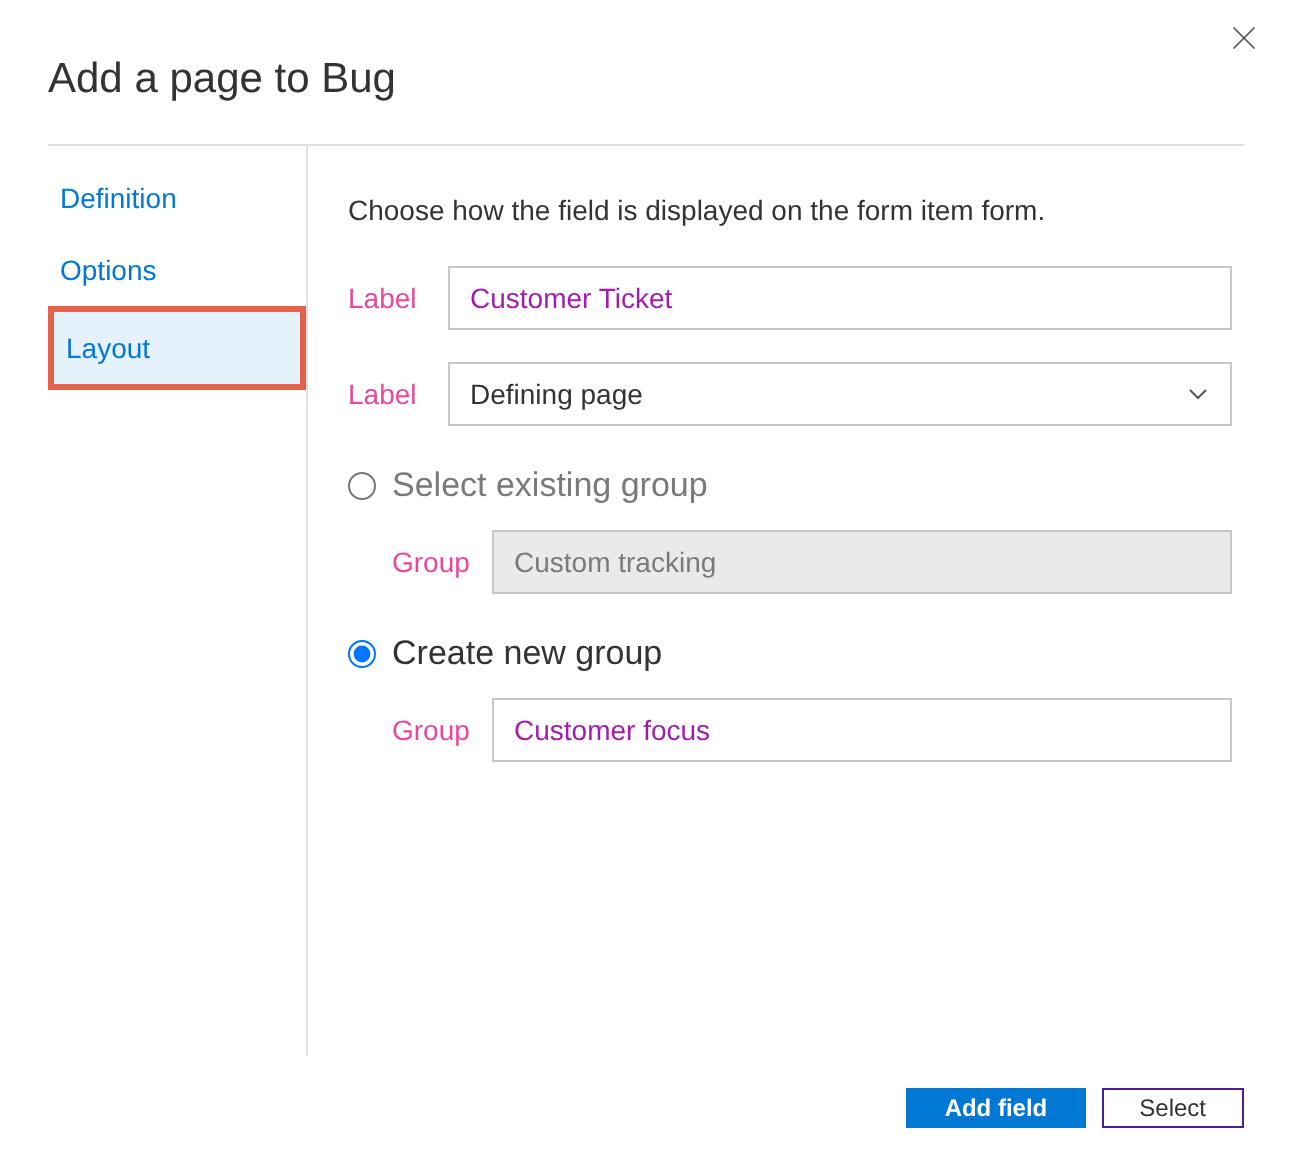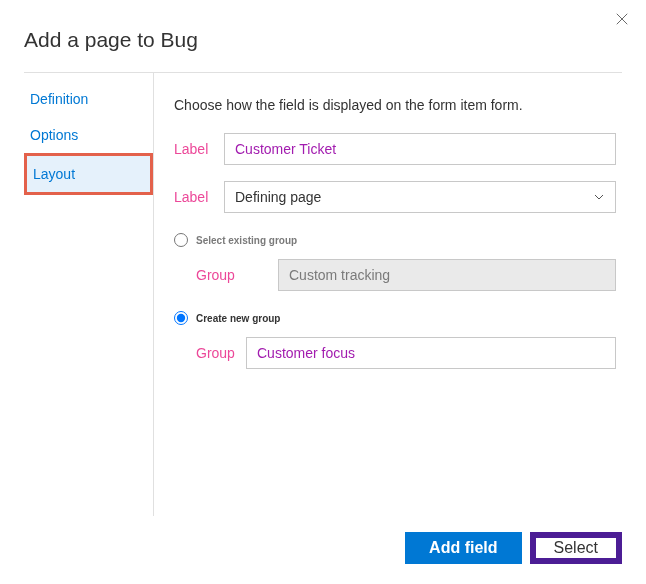--- a/index.html
+++ b/index.html
@@ -87,21 +87,20 @@
       height: 32px;
       border: 1px solid #c8c8c8;
       padding: 0 10px;
       font-size: 14px;
       font-family: inherit;
       color: #a21caf;
     }
     .form-input:disabled {
       background: #eaeaea;
       color: #7a7a7a;
-      margin-left: 32px;
     }
     .form-select {
       flex: 1;
       height: 32px;
       border: 1px solid #c8c8c8;
       padding: 0 10px;
       font-size: 14px;
       font-family: inherit;
       display: flex;
       align-items: center;
@@ -122,23 +121,23 @@
       display: flex;
       align-items: center;
       margin-bottom: 12px;
     }
     .radio-row input[type="radio"] {
       margin-right: 8px;
       width: 14px;
       height: 14px;
     }
     .radio-label {
-      font-weight: 700;
-      color: #333;
-      font-size: 10px;
+      font-weight: 400;
+      color: #333;
+      font-size: 17px;
     }
     .radio-label.disabled {
       color: #7a7a7a;
     }
     .indented-row {
       display: flex;
       align-items: center;
       margin-left: 22px;
       margin-bottom: 10px;
     }
@@ -146,25 +145,25 @@
       width: 50px;
     }
     .footer {
       display: flex;
       justify-content: flex-end;
       gap: 8px;
       padding-top: 16px;
       margin-top: auto;
     }
     .btn {
-      height: 32px;
+      height: 20px;
       padding: 0 18px;
-      font-size: 16px;
+      font-size: 12px;
       font-family: inherit;
-      border: 6px solid #4c1d95;
+      border: 1px solid #4c1d95;
       background: #fff;
       cursor: pointer;
       color: #333;
     }
     .btn-primary {
       background: #0078d4;
       color: #fff;
       border-color: #0078d4;
       font-weight: 600;
     }

